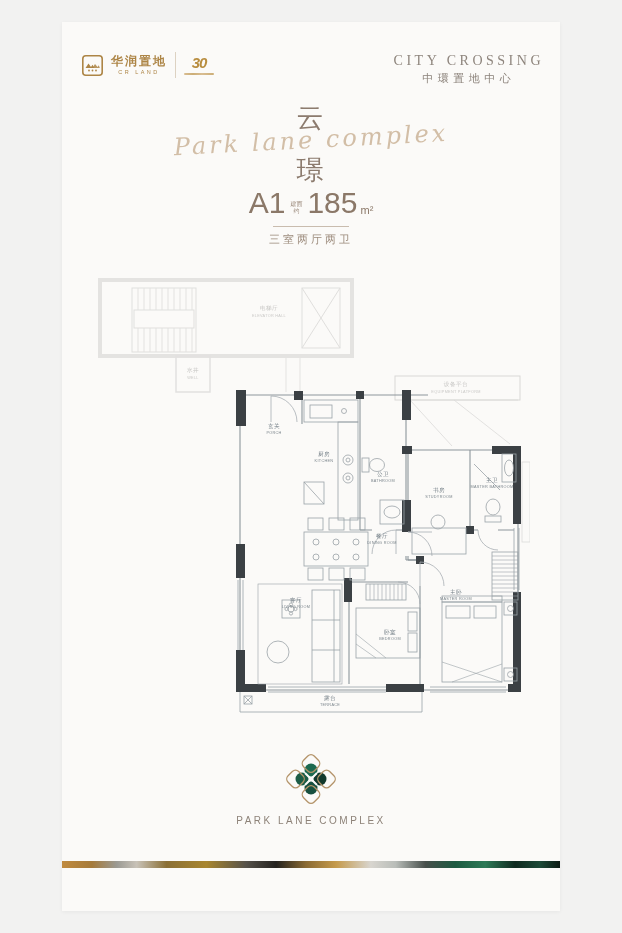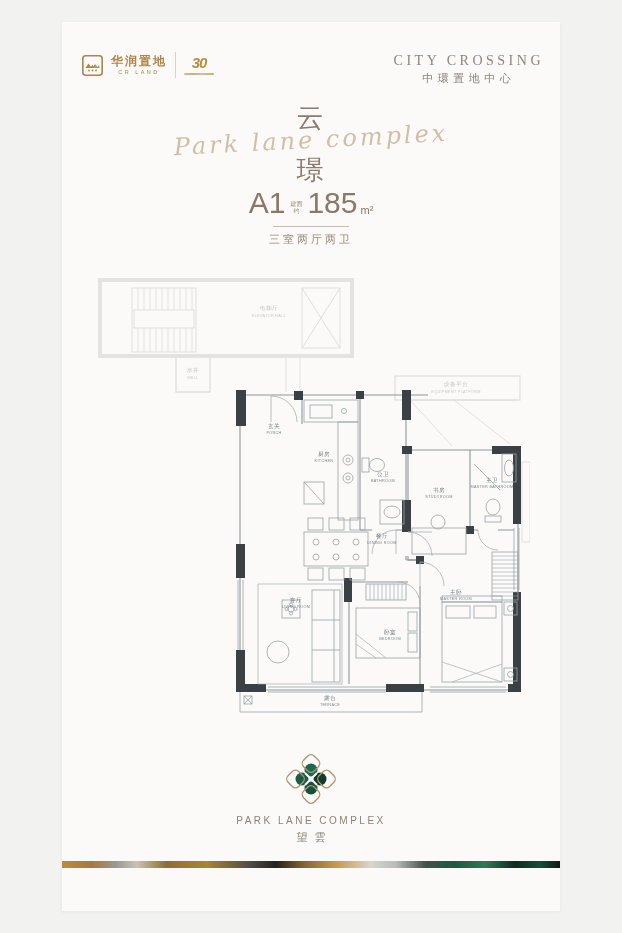--- a/index.html
+++ b/index.html
@@ -326,18 +326,17 @@
         <path d="M20,20L32,32M32,20L20,32" stroke="#fbfaf8" stroke-width="2" fill="none"></path>
         <g fill="none" stroke="#b4946a" stroke-width="1.3">
           <rect x="18.5" y="3" width="15" height="15" rx="4.5" transform="rotate(45 26 10.5)"></rect>
           <rect x="34" y="18.5" width="15" height="15" rx="4.5" transform="rotate(45 41.5 26)"></rect>
           <rect x="18.5" y="34" width="15" height="15" rx="4.5" transform="rotate(45 26 41.5)"></rect>
           <rect x="3" y="18.5" width="15" height="15" rx="4.5" transform="rotate(45 10.5 26)"></rect>
         </g>
       </g>
     </svg>
     <div class="footer-en">PARK LANE COMPLEX</div>
-    <div class="footer-zh">望雲</div>
   </div>
 
   <div class="strip"></div>
 
 </div>
 
 </body></html>

